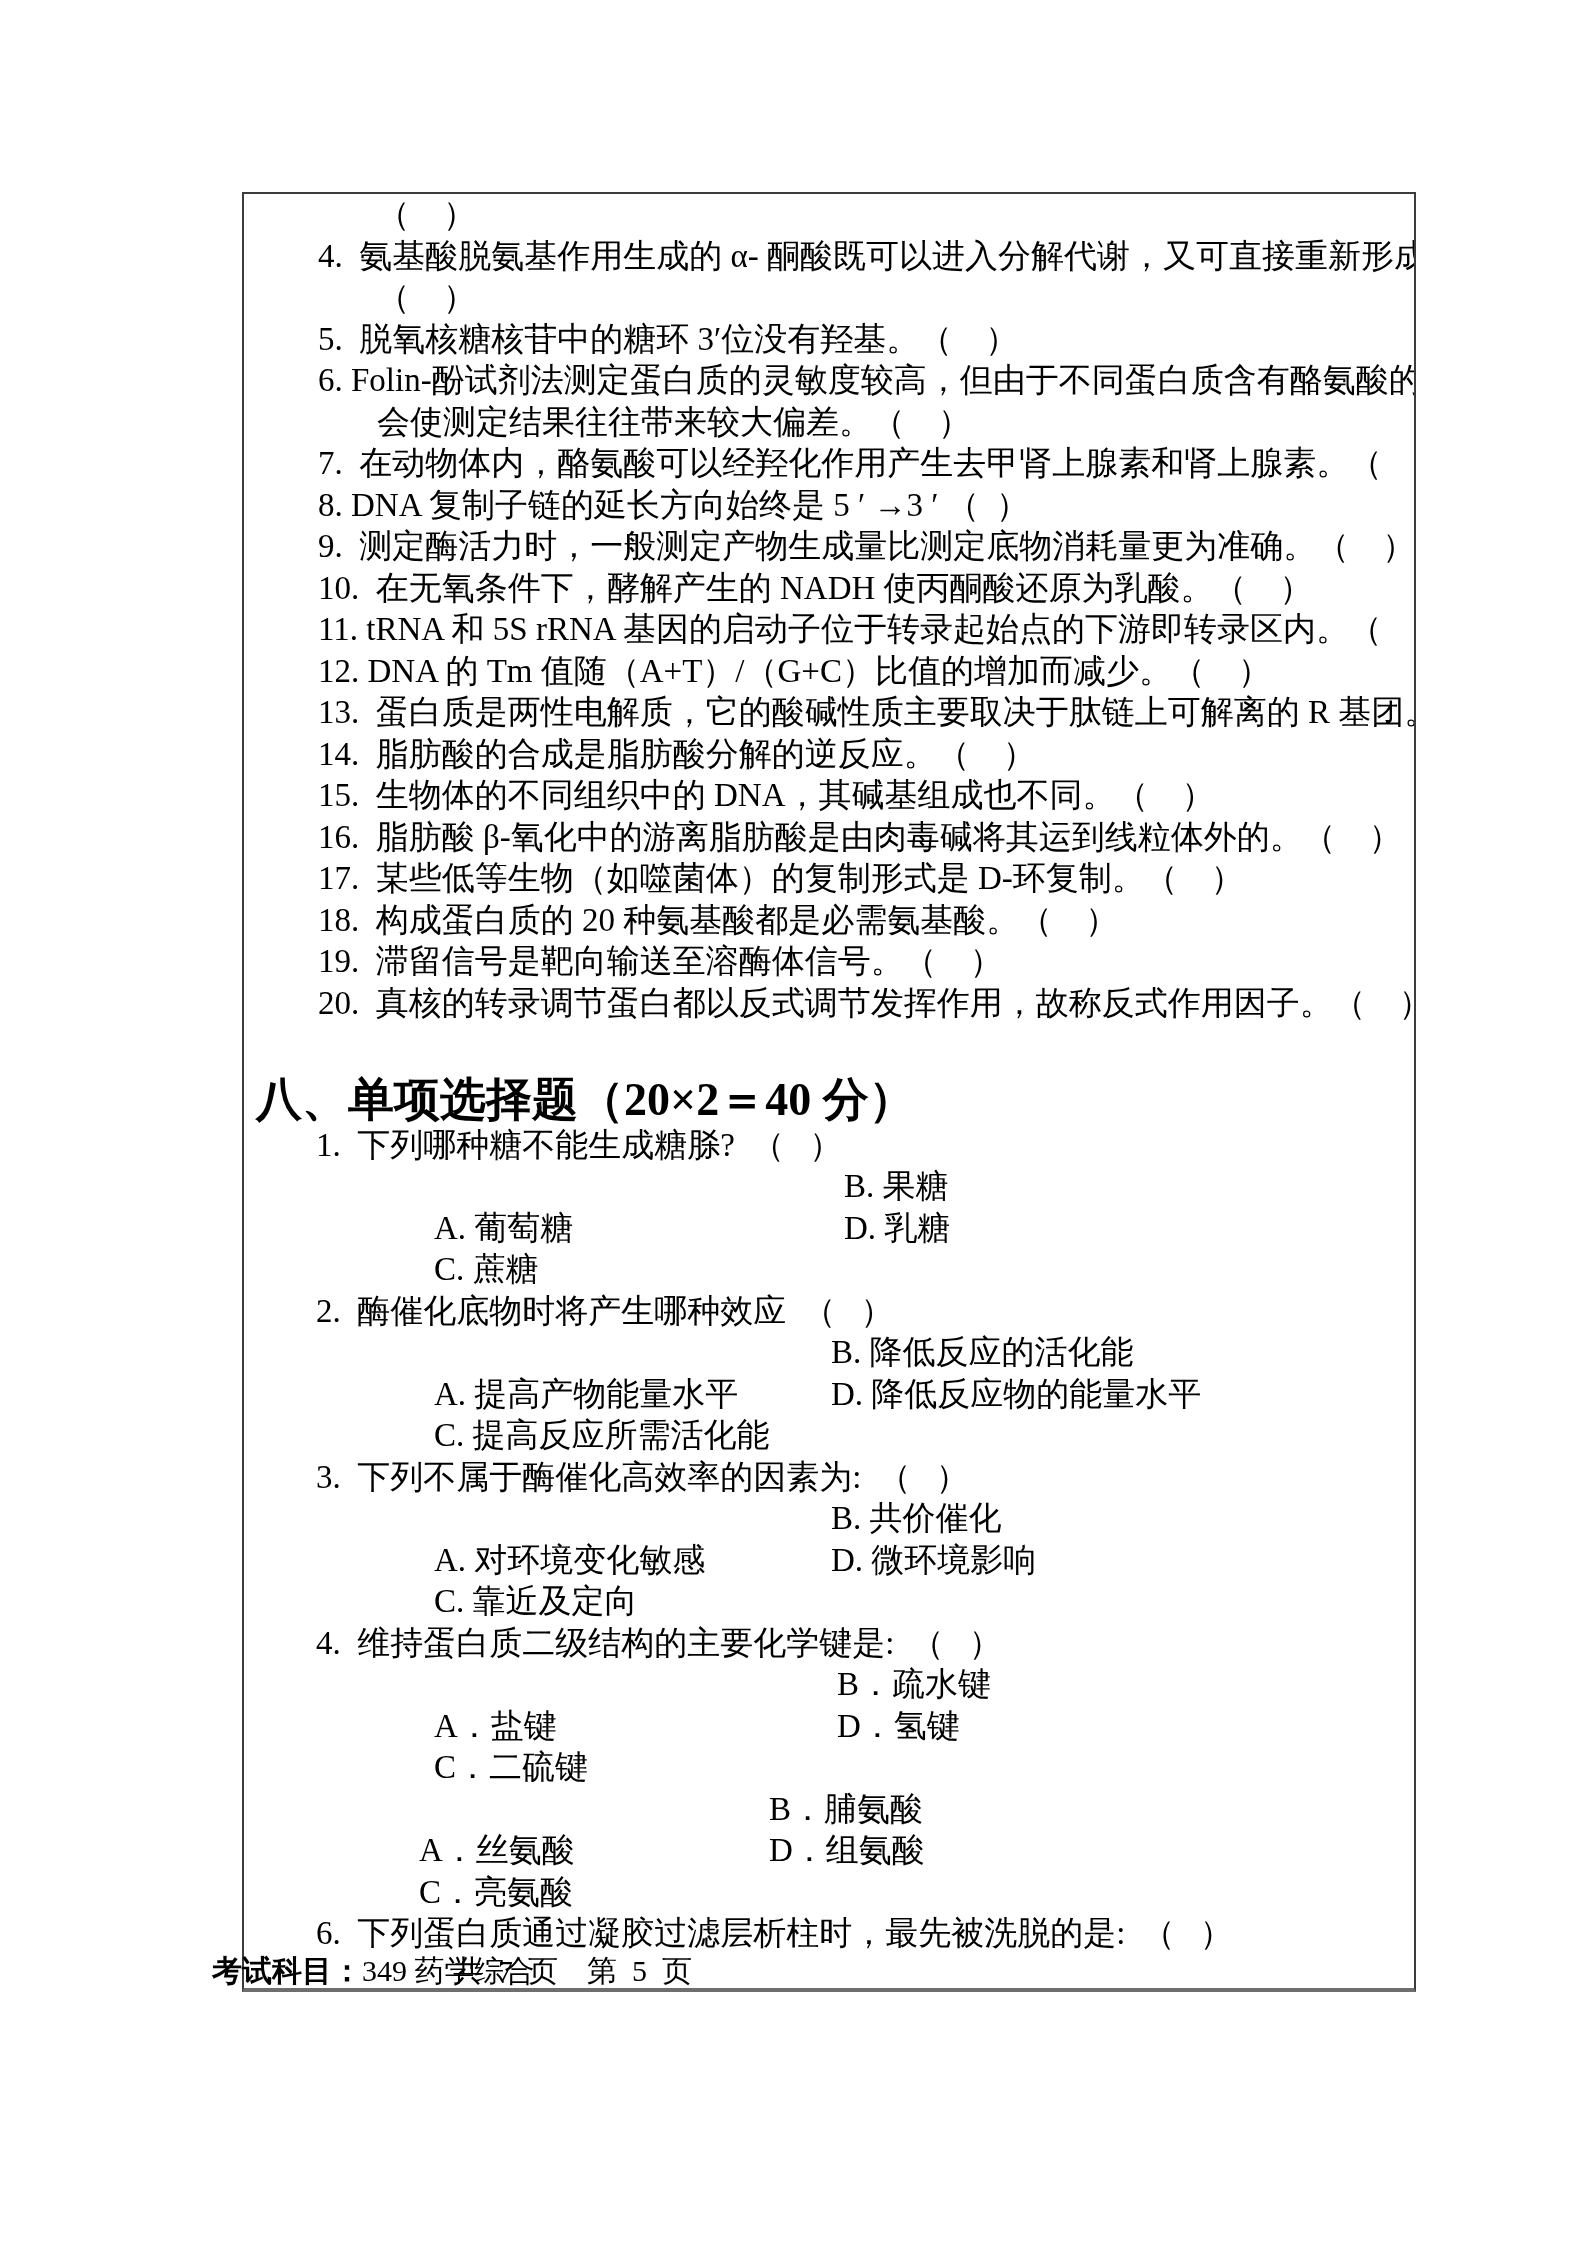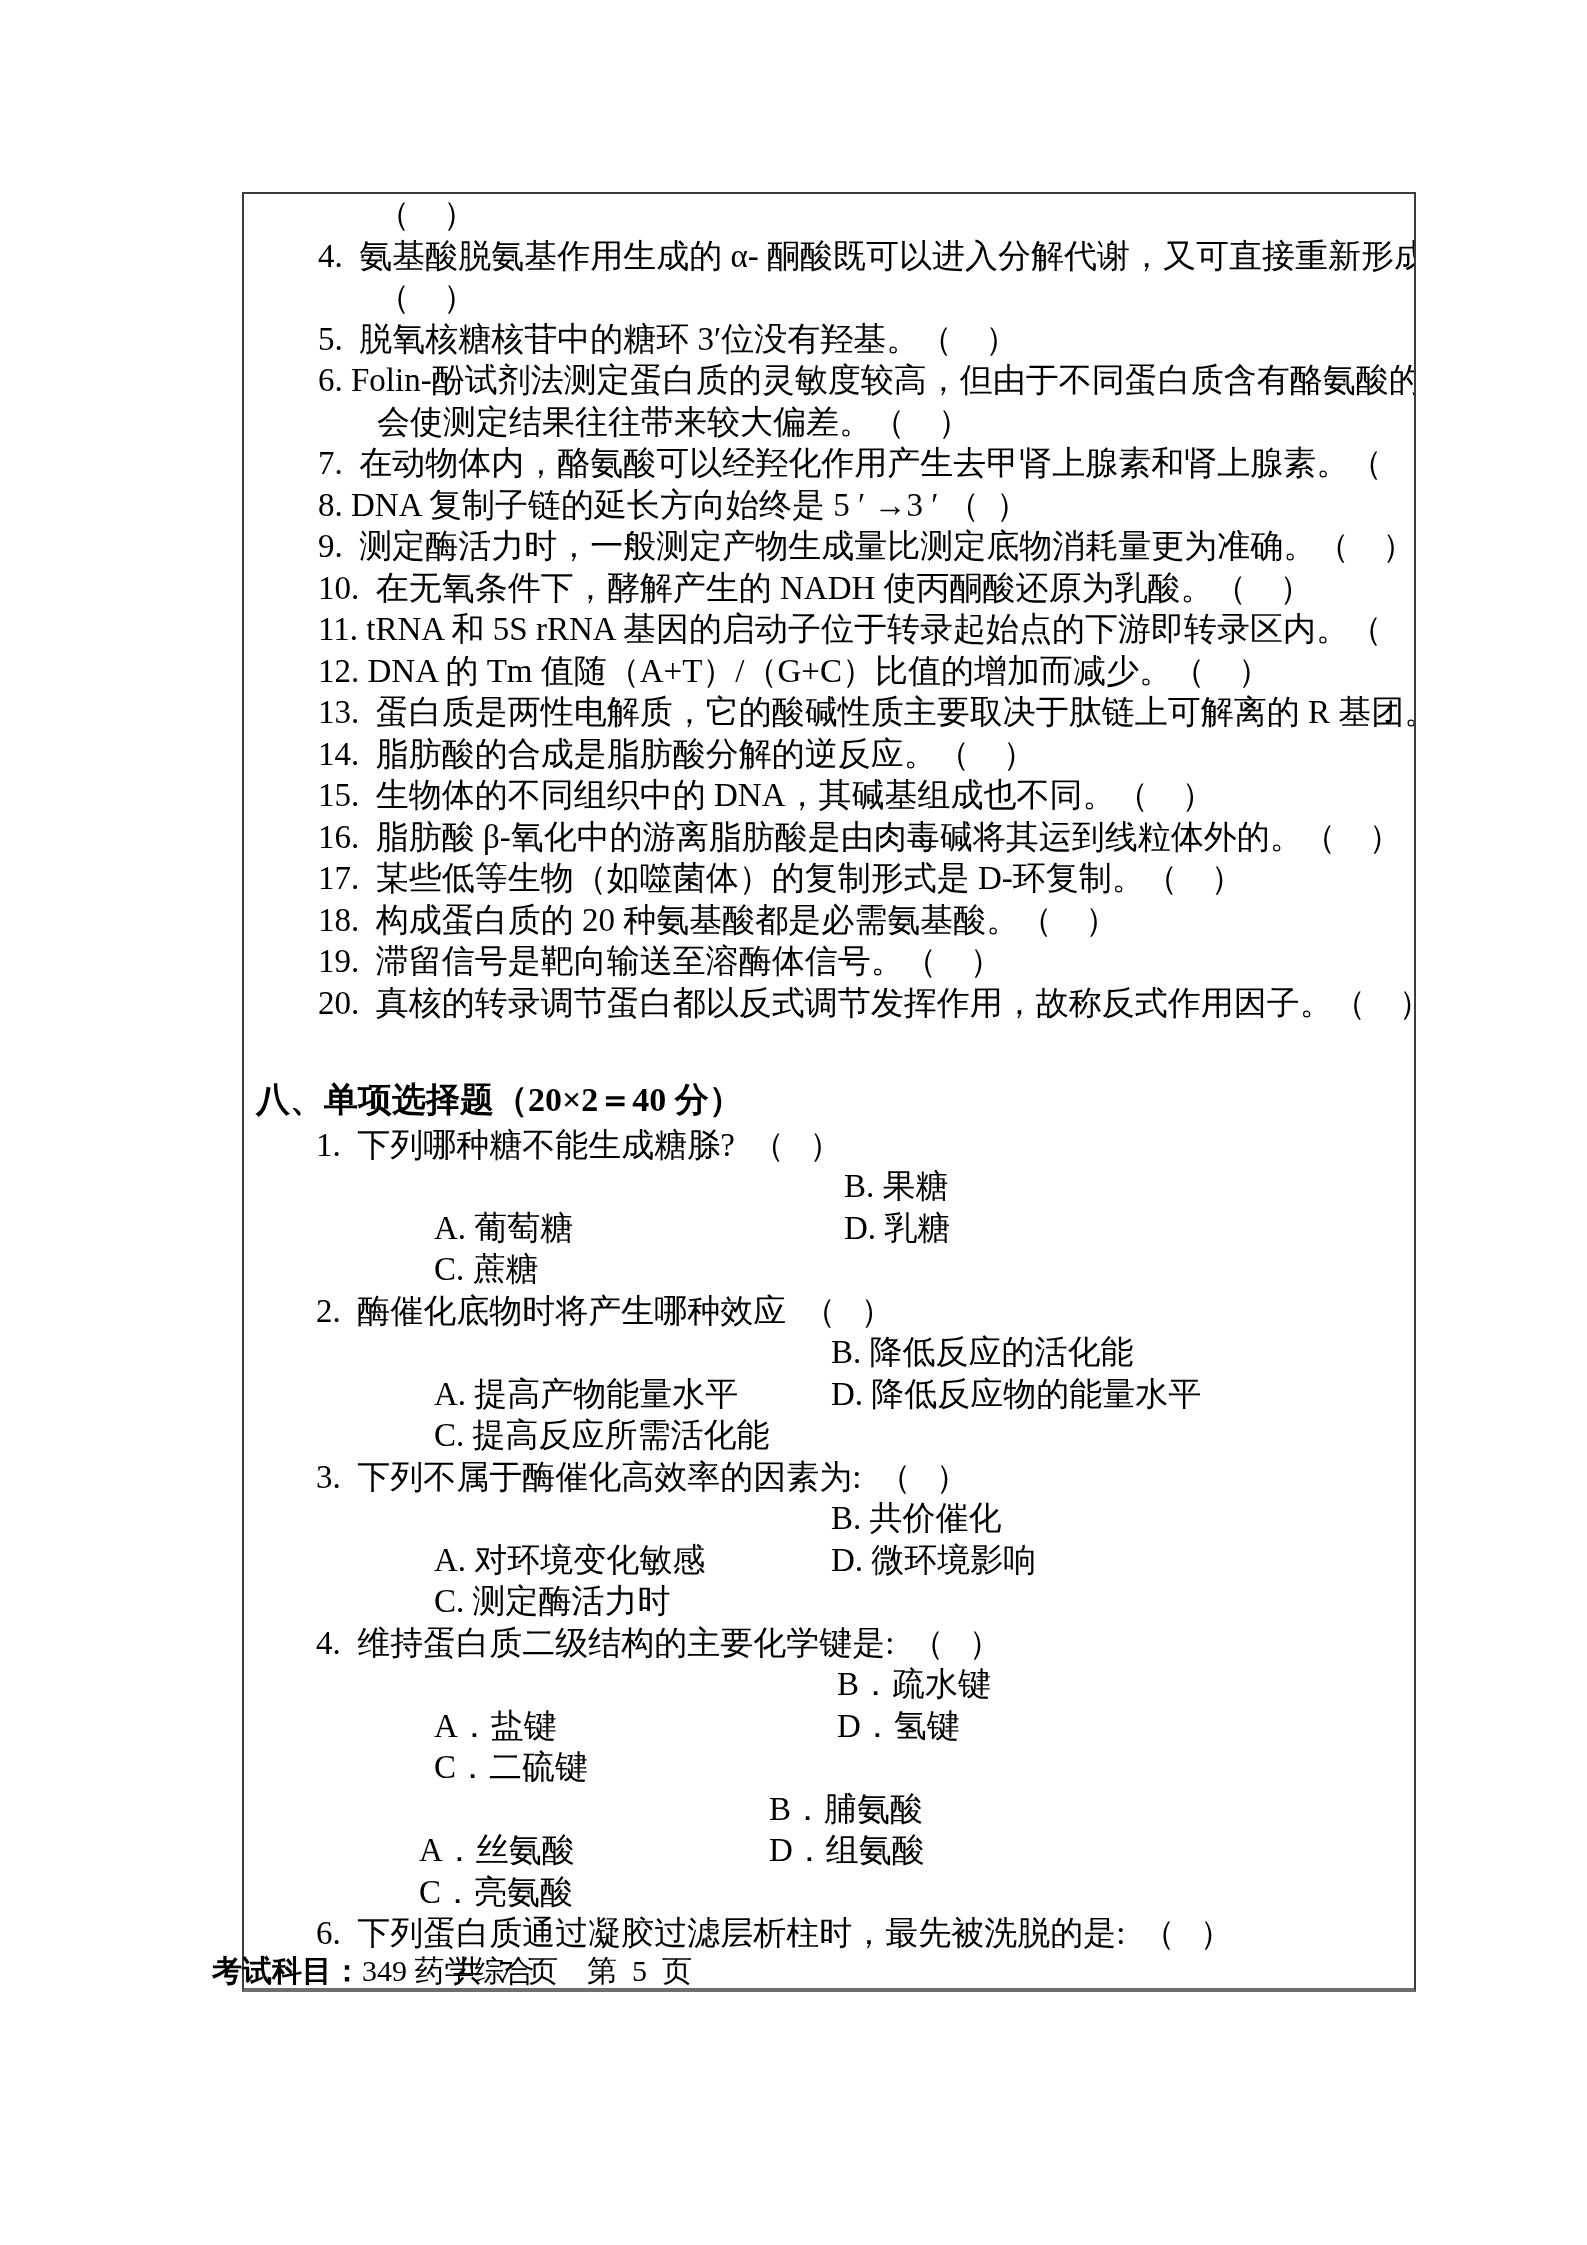--- a/index.html
+++ b/index.html
@@ -15,21 +15,21 @@
     border-right:2px solid #3c3c3c; border-bottom:4px solid #6e6e6e;
     overflow:hidden;
   }
   .ln {
     white-space:pre; font-size:33px; line-height:41.5px; height:41.5px;
     overflow:visible;
   }
   .i-num  { padding-left:74px; }
   .i-cont { padding-left:133px; }
   .sec-title {
-    white-space:pre; font-weight:bold; font-size:34px; line-height:41.5px;
+    white-space:pre; font-weight:bold; font-size:46px; line-height:41.5px;
     height:41.5px; padding-left:12px; margin-top:55px;
   }
   .mcq { margin-top:4px; }
   .mcq.gap { margin-top:41.5px; }
   .q-ln { padding-left:72px; }
   .opt-row { position:relative; }
   .opt-a { display:inline-block; }
   .opt-b { position:absolute; top:0; }
   .footer {
     position:absolute; left:212px; top:1951px; width:900px; height:40px;
@@ -92,21 +92,21 @@
       </div>
     </div>
 
     <div class="mcq gap">
       <div class="ln q-ln">3.  下列不属于酶催化高效率的因素为:  （   ）</div>
       <div class="ln opt-row">
         <span class="opt-a" style="padding-left:124px;">A. 对环境变化敏感</span>
         <span class="opt-b" style="left:587px;">B. 共价催化</span>
       </div>
       <div class="ln opt-row">
-        <span class="opt-a" style="padding-left:124px;">C. 测定酶活力时</span>
+        <span class="opt-a" style="padding-left:124px;">C. 靠近及定向</span>
         <span class="opt-b" style="left:587px;">D. 微环境影响</span>
       </div>
     </div>
 
     <div class="mcq gap">
       <div class="ln q-ln">4.  维持蛋白质二级结构的主要化学键是:  （   ）</div>
       <div class="ln opt-row">
         <span class="opt-a" style="padding-left:124px;">A．盐键</span>
         <span class="opt-b" style="left:593px;">B．疏水键</span>
       </div>

